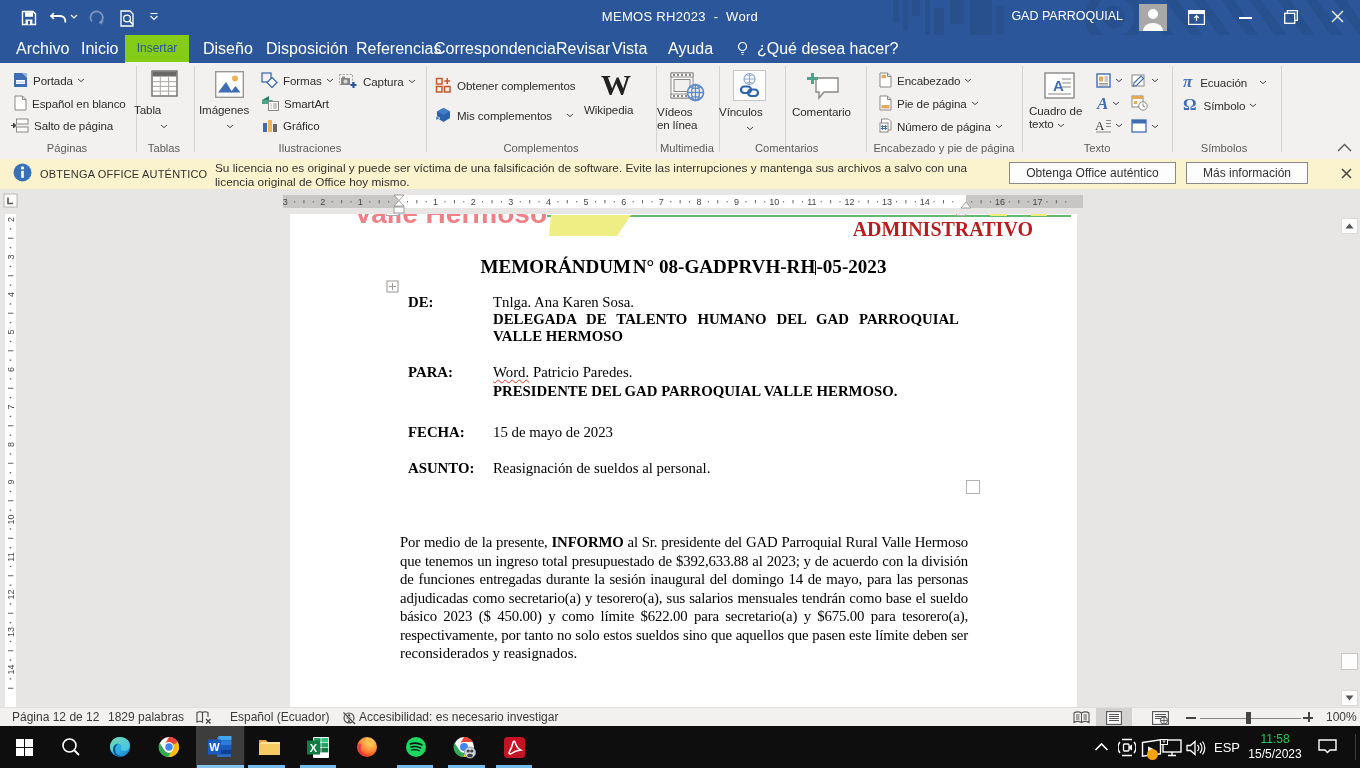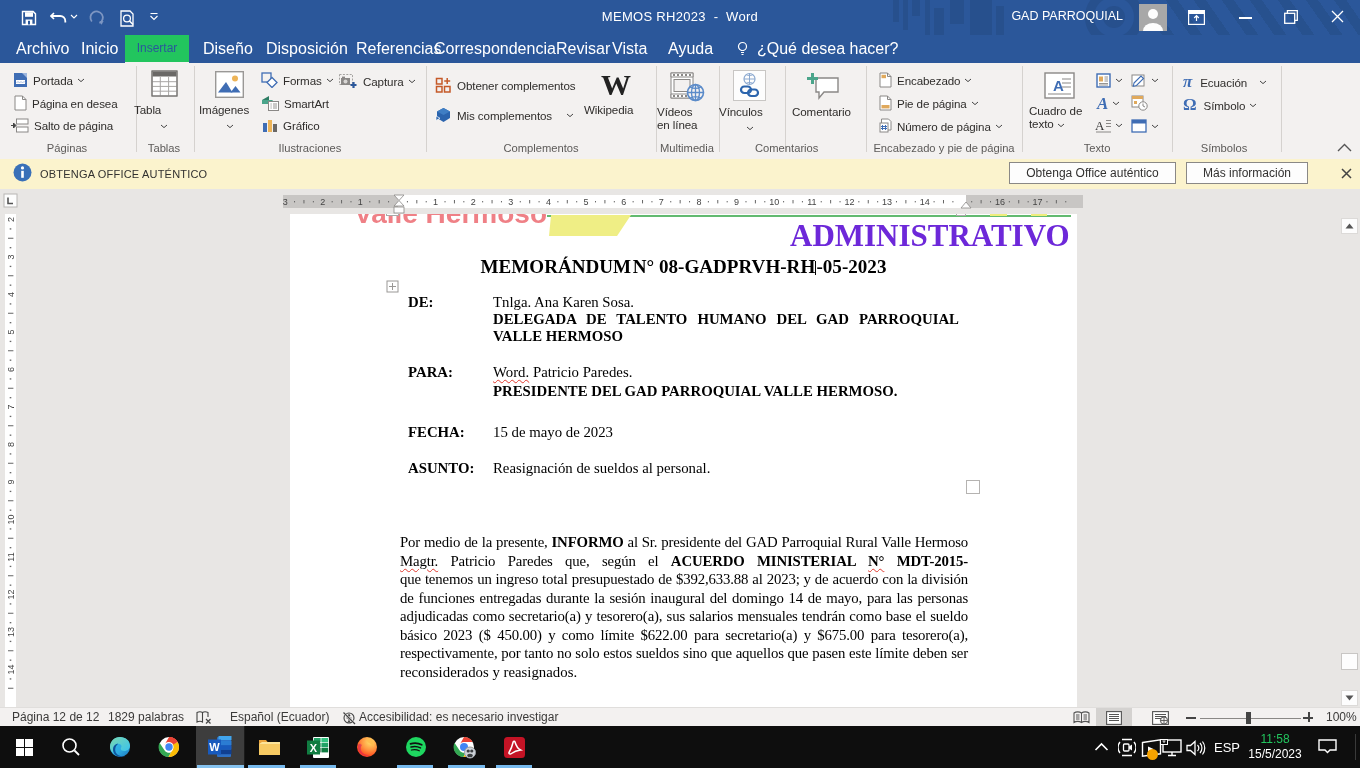--- a/index.html
+++ b/index.html
@@ -9,21 +9,21 @@
 
 #titlebar { position:absolute; left:0; top:0; width:1360px; height:35px; background:#2b579a; overflow:hidden; }
 #titlebar .pat { position:absolute; background:#27508d; }
 .qat-ic { position:absolute; top:10px; }
 #wintitle { position:absolute; top:9px; width:100%; text-align:center; color:#fff; font-size:13px; letter-spacing:0.3px; }
 #account { position:absolute; top:9px; right:237px; color:#fff; font-size:12.5px; }
 #avatar { position:absolute; top:4px; right:193px; width:28px; height:27px; background:#a8a8a8; }
 
 #tabrow { position:absolute; left:0; top:35px; width:1360px; height:27px; background:#2b579a; }
 .tab { position:absolute; top:0; height:27px; line-height:27px; color:#fff; font-size:16px; }
-#activetab { position:absolute; left:125px; top:0; width:64px; height:27px; background:#22c55e; color:#2b579a; text-align:center; line-height:27px; font-size:12px; }
+#activetab { position:absolute; left:125px; top:0; width:64px; height:27px; background:#84cc16; color:#2b579a; text-align:center; line-height:27px; font-size:12px; }
 
 #ribbon { position:absolute; left:0; top:62px; width:1360px; height:97px; background:#f3f1f0; }
 .sep { position:absolute; top:4px; width:1px; height:86px; background:#d5d2cf; }
 .glabel { position:absolute; top:79.5px; font-size:11.2px; color:#5c5a58; text-align:center; }
 .rb { position:absolute; display:flex; align-items:center; font-size:11.6px; letter-spacing:-0.1px; color:#2f2d2b; white-space:nowrap; }
 .rb svg { flex:0 0 auto; }
 .rb .t { margin-left:5px; }
 .bigt { position:absolute; font-size:11.6px; letter-spacing:-0.1px; color:#2f2d2b; white-space:nowrap; }
 .chev { display:inline-block; margin-left:4px; }
 
@@ -145,21 +145,21 @@
       <span class="t">Portada</span>
       <svg class="chev" width="8" height="5" viewBox="0 0 8 5">
         <path d="M1 1 l3 2.6 L7 1" fill="none" stroke="#444" stroke-width="1"></path>
       </svg>
     </div>
   <div class="rb" style="left:14px;top:33px">
       <svg width="13" height="16" viewBox="0 0 13 16">
         <path d="M1 1 h7.5 L12 4.5 V15 H1z" fill="#fff" stroke="#8a8886" stroke-width="1"></path>
         <path d="M8.5 1 V4.5 H12" fill="none" stroke="#8a8886" stroke-width="1"></path>
       </svg>
-      <span class="t">Página en desea</span>
+      <span class="t">Español en blanco</span>
     </div>
   <div class="rb" style="left:11px;top:56px">
       <svg width="18" height="15" viewBox="0 0 18 15">
         <path d="M0 7.5 h4 M2.5 5 L5 7.5 2.5 10z" stroke="#444" stroke-width="1" fill="#444"></path>
         <rect x="5.5" y="1" width="11.5" height="5" fill="#fff" stroke="#8a8886"></rect>
         <rect x="5.5" y="9" width="11.5" height="5" fill="#fff" stroke="#8a8886"></rect>
       </svg>
       <span class="t">Salto de página</span>
     </div>
   <div class="glabel" style="left:27px;width:80px">Páginas</div>
@@ -407,20 +407,21 @@
     </svg>
 </div>
 
 <div id="msgbar">
   <svg style="position:absolute;left:13px;top:4px" width="19" height="19" viewBox="0 0 19 19">
       <circle cx="9.5" cy="9.5" r="9" fill="#3970b8"></circle>
       <rect x="8.2" y="7.8" width="2.6" height="7" fill="#fff"></rect>
       <circle cx="9.5" cy="4.9" r="1.6" fill="#fff"></circle>
     </svg>
   <span style="position:absolute;left:40px;top:9px;font-size:11px;letter-spacing:0.2px;color:#323130">OBTENGA OFFICE AUTÉNTICO</span>
+  <span style="position:absolute;left:215px;top:2px;font-size:11.8px;color:#323130;line-height:14px;width:790px;display:block">Su licencia no es original y puede ser víctima de una falsificación de software. Evite las interrupciones y mantenga sus archivos a salvo con una licencia original de Office hoy mismo.</span>
   <div class="btn" style="left:1009px;width:167px">Obtenga Office auténtico</div>
   <div class="btn" style="left:1186px;width:122px">Más información</div>
   <svg style="position:absolute;left:1341px;top:9px" width="11" height="11" viewBox="0 0 11 11">
       <path d="M1 1 L10 10 M10 1 L1 10" stroke="#444" stroke-width="1.5"></path>
     </svg>
 </div>
 
 <div id="rulerrow">
   <svg width="1360" height="25" viewBox="0 0 1360 25">
     <rect x="4" y="5" width="13" height="13" fill="#fdfdfd" stroke="#b8b6b4"></rect>
@@ -582,21 +583,21 @@
   </svg>
 
   <div id="page" class="serif">
     <div style="position:absolute;left:64px;top:-14px;font-size:28px;line-height:1;font-weight:bold;color:#ef8086;font-family:'Liberation Sans'">Valle Hermoso</div>
     <div style="position:absolute;left:257px;top:0.5px;width:524px;height:2.6px;background:#62ba70"></div>
     <div style="position:absolute;left:700px;top:0;width:17px;height:2px;background:#eeed7c"></div>
     <div style="position:absolute;left:741px;top:0;width:16px;height:2px;background:#eeed7c"></div>
     <div style="position:absolute;left:259px;top:1px;width:82px;height:21px;background:#efee85;clip-path:polygon(2.5% 0,100% 0,83% 100%,0 100%)"></div>
     <div style="position:absolute;left:96px;top:-7px;width:13px;height:9px;border:1px solid #aaa;background:#fff"></div>
     <div style="position:absolute;left:666px;top:-7px;width:10px;height:9px;border:1px solid #aaa;background:#fff"></div>
-    <div style="position:absolute;left:500px;top:3.5px;width:243px;text-align:left;font-weight:bold;font-size:31px;color:#6d28d9">ADMINISTRATIVO</div>
+    <div style="position:absolute;left:500px;top:3.5px;width:243px;text-align:right;font-weight:bold;font-size:20px;color:#b91c1c">ADMINISTRATIVO</div>
     <div style="position:absolute;left:0;top:42px;width:787px;text-align:center;font-weight:bold;font-size:19.1px;color:#000">MEMORÁNDUM N° 08-GADPRVH-RH<span style="display:inline-block;width:1.2px;height:14px;background:#000;vertical-align:-2px"></span>-05-2023</div>
     <svg style="position:absolute;left:96px;top:66px" width="13" height="13" viewBox="0 0 13 13">
         <rect x="1" y="1" width="11" height="11" fill="none" stroke="#9a9896"></rect>
         <path d="M6.5 3 v7 M3 6.5 h7" stroke="#9a9896" stroke-width="1"></path>
       </svg>
     <div class="mrow" style="top:80px">
         <b style="position:absolute;left:118px">DE:</b>
         <span style="position:absolute;left:203px">Tnlga. Ana Karen Sosa.</span>
       </div>
     <div class="mrow jst" style="top:97px;left:203px;width:466px"><b>DELEGADA DE TALENTO HUMANO DEL GAD PARROQUIAL</b></div>
@@ -614,21 +615,20 @@
         <b style="position:absolute;left:118px">FECHA:</b>
         <span style="position:absolute;left:203px">15 de mayo de 2023</span>
       </div>
     <div class="mrow" style="top:246px">
         <b style="position:absolute;left:118px">ASUNTO:</b>
         <span style="position:absolute;left:203px">Reasignación de sueldos al personal.</span>
       </div>
     <div style="position:absolute;left:676px;top:266px;width:14px;height:14px;border:1px solid #b5b3b1"></div>
     <div id="para2" style="position:absolute;left:110px;top:319px;width:568px;font-size:14.8px;line-height:18.5px">
       <div class="jl">Por medio de la presente, <b>INFORMO</b> al Sr. presidente del GAD Parroquial Rural Valle Hermoso</div>
-      <div class="jl"><span class="sqg">Magtr.</span> Patricio Paredes que, según el <b>ACUERDO MINISTERIAL <span class="sqg">N°</span> MDT-2015-</b></div>
       <div class="jl">que tenemos un ingreso total presupuestado de $392,633.88 al 2023; y de acuerdo con la división</div>
       <div class="jl">de funciones entregadas durante la sesión inaugural del domingo 14 de mayo, para las personas</div>
       <div class="jl">adjudicadas como secretario(a) y tesorero(a), sus salarios mensuales tendrán como base el sueldo</div>
       <div class="jl">básico 2023 ($ 450.00) y como límite $622.00 para secretario(a) y $675.00 para tesorero(a),</div>
       <div class="jl">respectivamente, por tanto no solo estos sueldos sino que aquellos que pasen este límite deben ser</div>
       <div>reconsiderados y reasignados.</div>
     </div>
   </div>
 
   <div style="position:absolute;left:1341px;top:4px;width:17px;height:16px;background:#fdfdfd;border:1px solid #dcdad8"></div>

